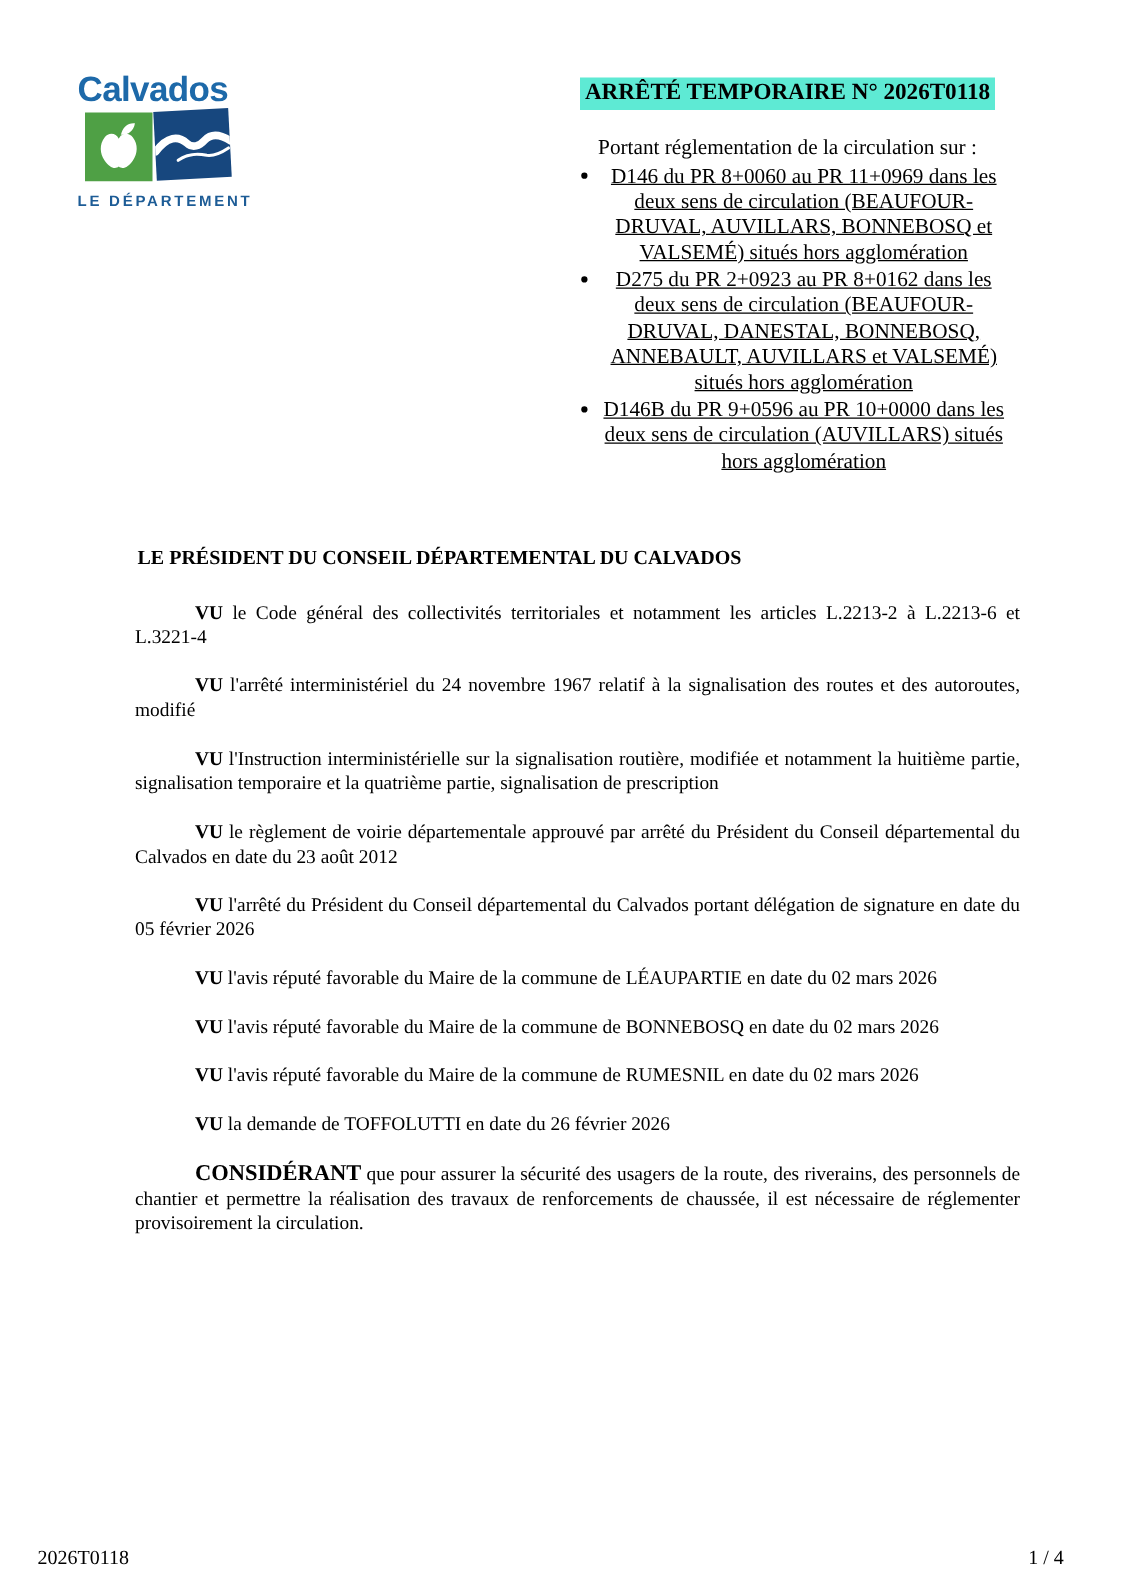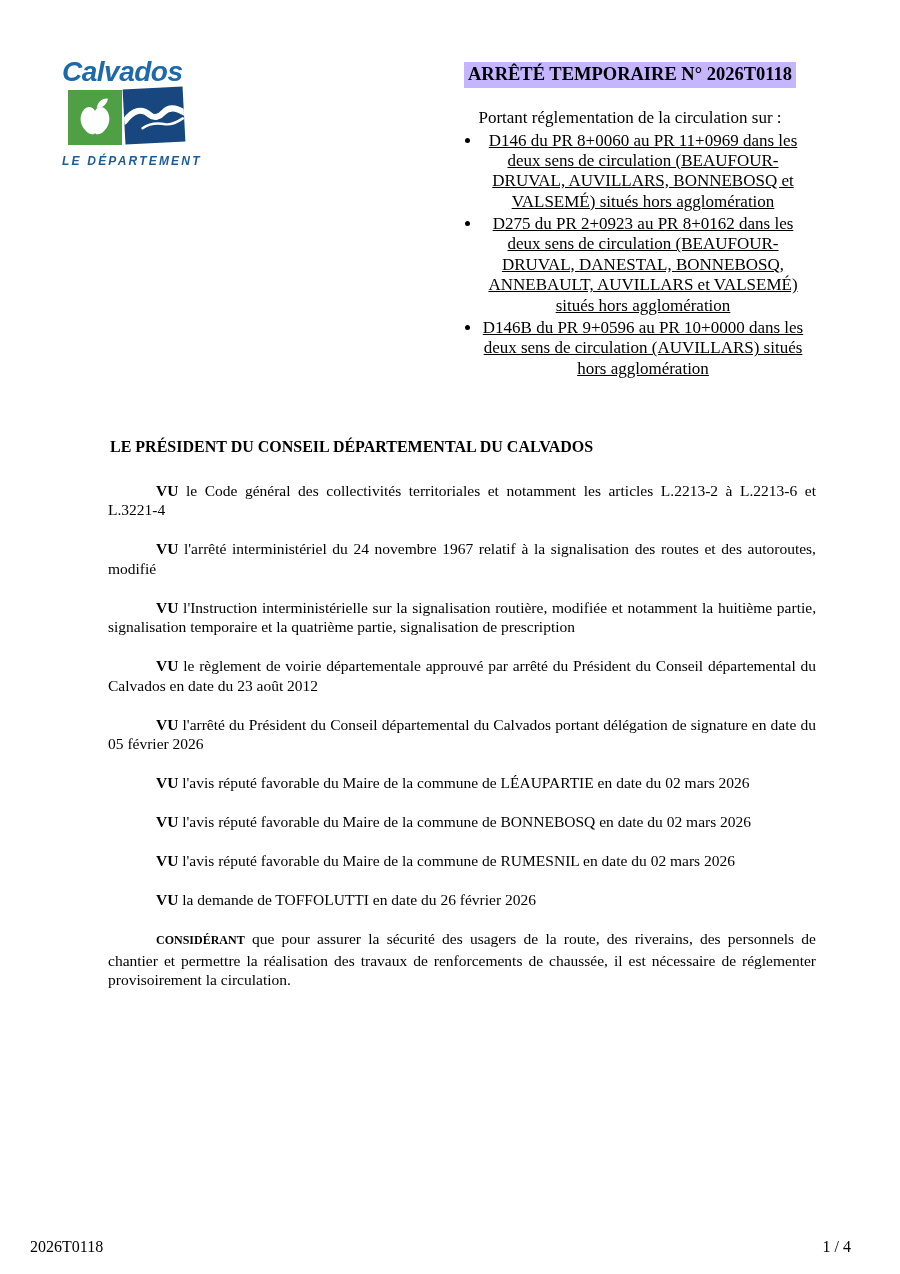--- a/index.html
+++ b/index.html
@@ -7,21 +7,21 @@
     position: relative;
     width: 900px;
     height: 1274px;
     background: #ffffff;
     font-family: "Liberation Serif", serif;
     color: #000000;
     overflow: hidden;
   }
 
   
-  .logo { position: absolute; left: 62px; top: 58px; width: 126px; font-style: italic; }
+  .logo { position: absolute; left: 62px; top: 58px; width: 126px; }
   .logo-wordmark {
     font-family: "Liberation Sans", sans-serif;
     font-weight: bold;
     font-size: 28px;
     letter-spacing: -0.5px;
     color: #1d69a9;
     line-height: 1;
   }
   .logo-squares { position: relative; height: 58px; margin-top: 4px; }
   .logo-square { position: absolute; top: 0; }
@@ -44,21 +44,21 @@
     position: absolute;
     left: 440px; top: 62px; width: 380px;
     text-align: center;
     font-size: 17px;
     line-height: 1.2;
   }
   .doc-title {
     display: inline-block;
     font-weight: bold;
     font-size: 18.5px;
-    background: #c4b5fd;
+    background: #5eead4;
     padding: 1px 4px 2px 4px;
     line-height: 1.25;
   }
   .doc-intro { margin-top: 20px; }
   .road-list {
     width: 326px;
     margin: 0 auto;
     padding-left: 26px;
     text-align: center;
     list-style-position: outside;
@@ -74,21 +74,21 @@
     text-align: justify;
   }
   .heading {
     font-weight: bold;
     font-size: 16px;
     margin: 0 0 24px 2px;
     text-align: left;
   }
   .para { margin: 0 0 19.5px 0; }
   .para b { font-weight: bold; margin-left: 48px; }
-  .para.considerant b { font-size: 12px; }
+  .para.considerant b { font-size: 18px; }
 
   
   .footer {
     position: absolute;
     left: 30px; right: 49px; top: 1238px;
     display: flex;
     justify-content: space-between;
     font-size: 16px;
   }
 </style>

